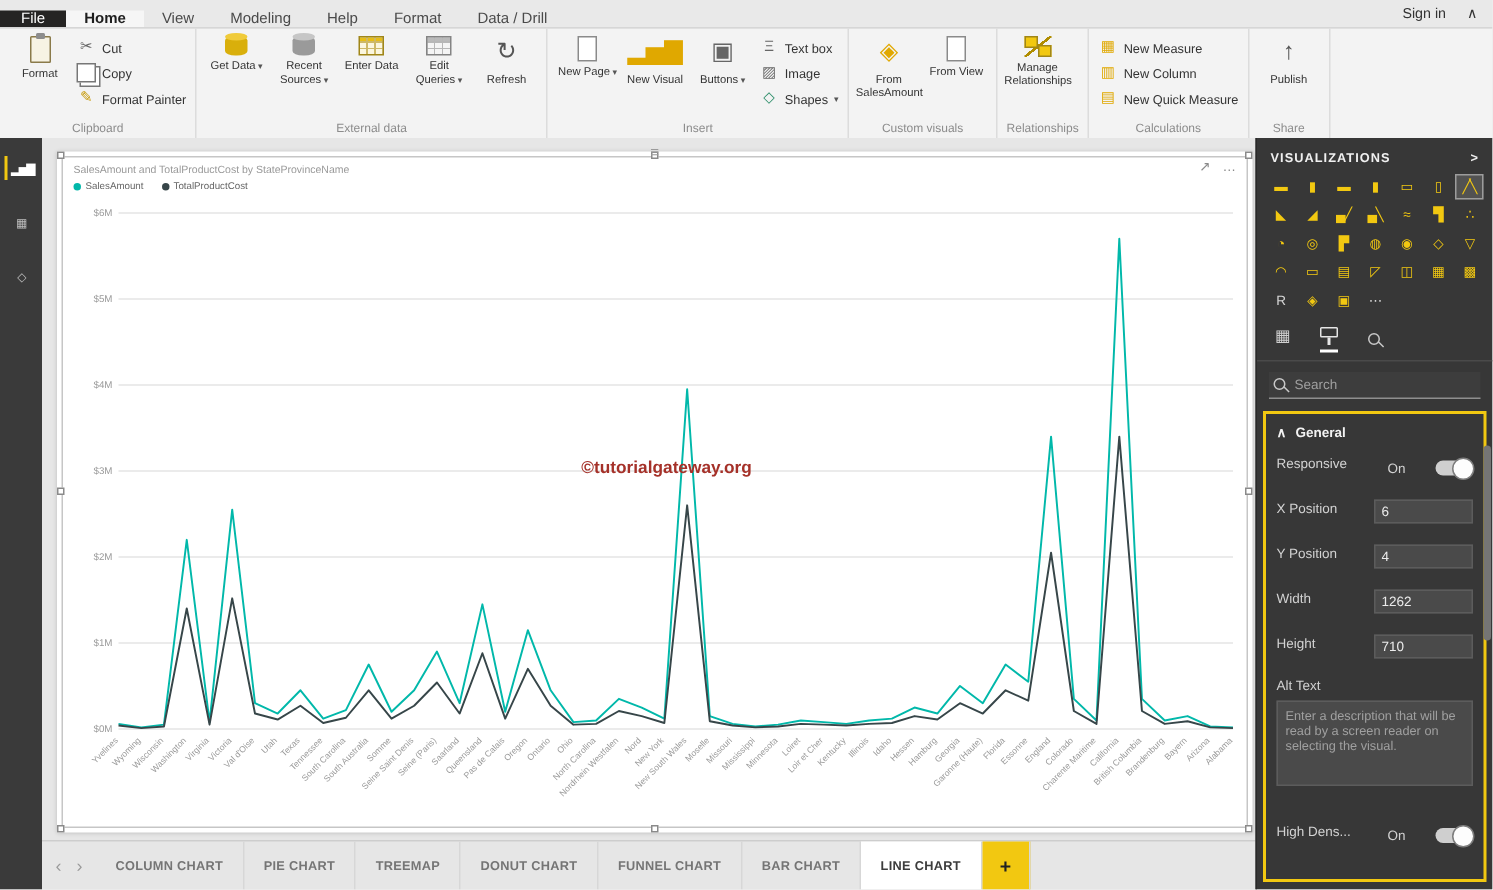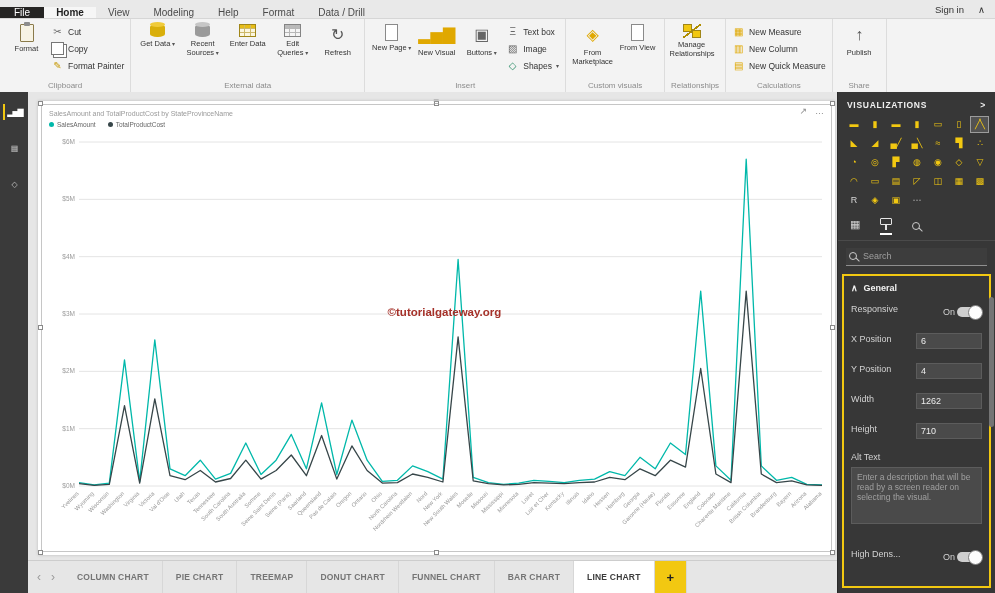--- a/index.html
+++ b/index.html
@@ -92,21 +92,21 @@
 .icx-mag{width:8px;height:8px;border:1.4px solid #c9c9c9;border-radius:50%;position:relative;display:inline-block}
 .icx-mag::after{content:"";position:absolute;width:5px;height:1.4px;background:#c9c9c9;transform:rotate(45deg);right:-4px;bottom:-1px}
 .rp-search{margin:7px 8px 2px;display:flex;align-items:center;gap:6px;border-bottom:1px solid #8f8f8f;padding:3px 3px 4px;background:#3d3d3d}
 .rp-search input{flex:1;background:transparent;border:none;outline:none;color:#e6e6e6;font-size:9px;font-family:"Liberation Sans",sans-serif}
 .rp-search input::placeholder{color:#9f9f9f}
 .gen-box{margin:6px 4px 5px;border:2px solid #f2c811;padding:5px 7px 6px;flex:1;display:flex;flex-direction:column;overflow:hidden}
 .gen-head{display:flex;align-items:center;gap:6px;font-size:9px;font-weight:bold;color:#f2f2f2;padding:2px 0 4px;cursor:pointer}
 .gen-body{flex:1;display:flex;flex-direction:column}
 .frow{display:flex;align-items:center;justify-content:space-between;margin:7px 0;font-size:9px;color:#d2d2d2}
 .frow.pin{margin-top:auto;margin-bottom:16px}
-.fctl{display:flex;align-items:center;gap:2px}
+.fctl{display:flex;align-items:center;gap:20px}
 .tstate{font-size:9px;color:#d2d2d2}
 .tgl{width:25px;height:10px;border-radius:6px;background:#cfcfcf;position:relative;display:inline-block;cursor:pointer}
 .tgl::after{content:"";position:absolute;right:-1px;top:-2px;width:13px;height:13px;border-radius:50%;background:#fdfdfd;border:1px solid #7d7d7d}
 .fin{width:66px;height:16px;background:#4a4a4a;border:1px solid #5c5c5c;color:#ececec;font-size:9px;padding:0 4px;font-family:"Liberation Sans",sans-serif}
 .fblock{margin:6px 0 2px;font-size:9px;color:#d2d2d2}
 .flabel{margin-bottom:5px}
 .fta{width:100%;height:57px;background:#4a4a4a;border:1px solid #5c5c5c;color:#ececec;font-size:8.5px;padding:4px 5px;resize:none;font-family:"Liberation Sans",sans-serif}
 .fta::placeholder{color:#a0a0a0}
 .rp-scroll{position:absolute;right:1px;top:205px;width:5px;height:130px;background:#757575;border-radius:3px;cursor:pointer}
 </style>
@@ -210,21 +210,21 @@
                 <span class="caret">▾</span>
               </div>
             </div>
           </div>
           <div class="rglabel">Insert</div>
         </div>
         <div class="rgroup">
           <div class="ritems">
             <div class="rbig">
               <div class="ric" style="color: rgb(224, 168, 0);">◈</div>
-              <div class="rlbl">From Marketplace</div>
+              <div class="rlbl">From SalesAmount</div>
             </div>
             <div class="rbig">
               <div class="ric icp-page"></div>
               <div class="rlbl">From View</div>
             </div>
           </div>
           <div class="rglabel">Custom visuals</div>
         </div>
         <div class="rgroup">
           <div class="ritems">

